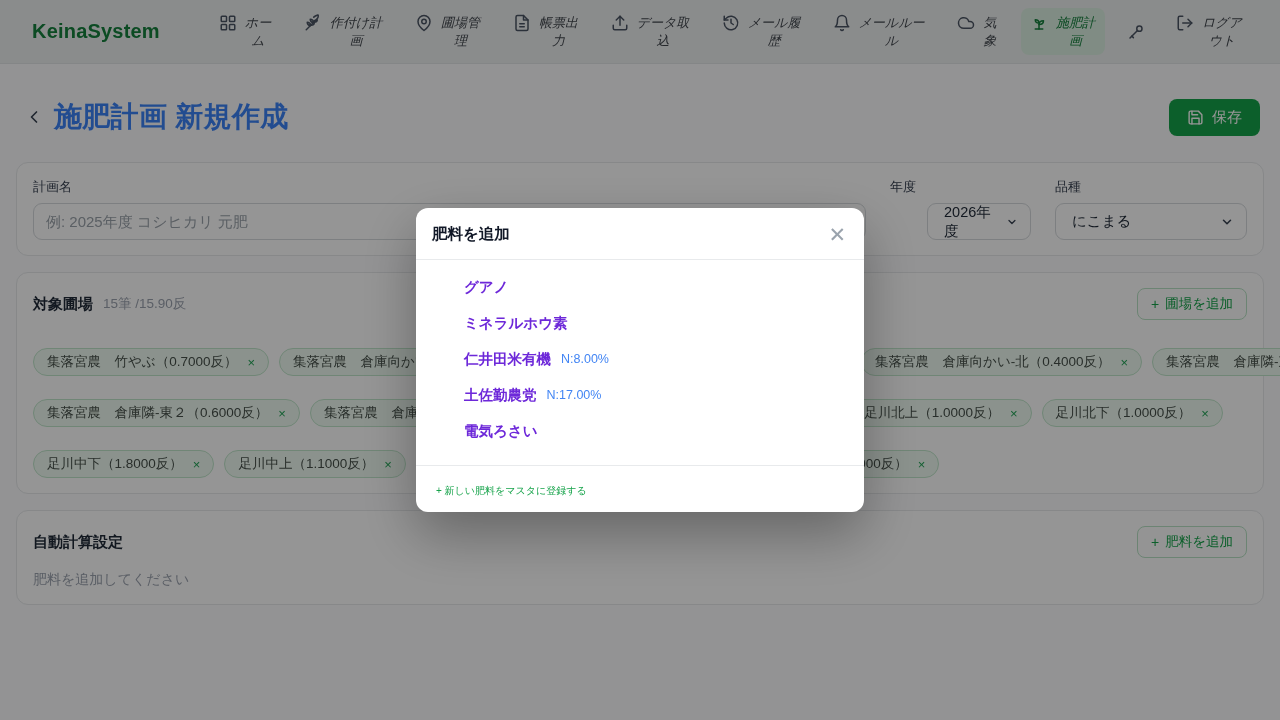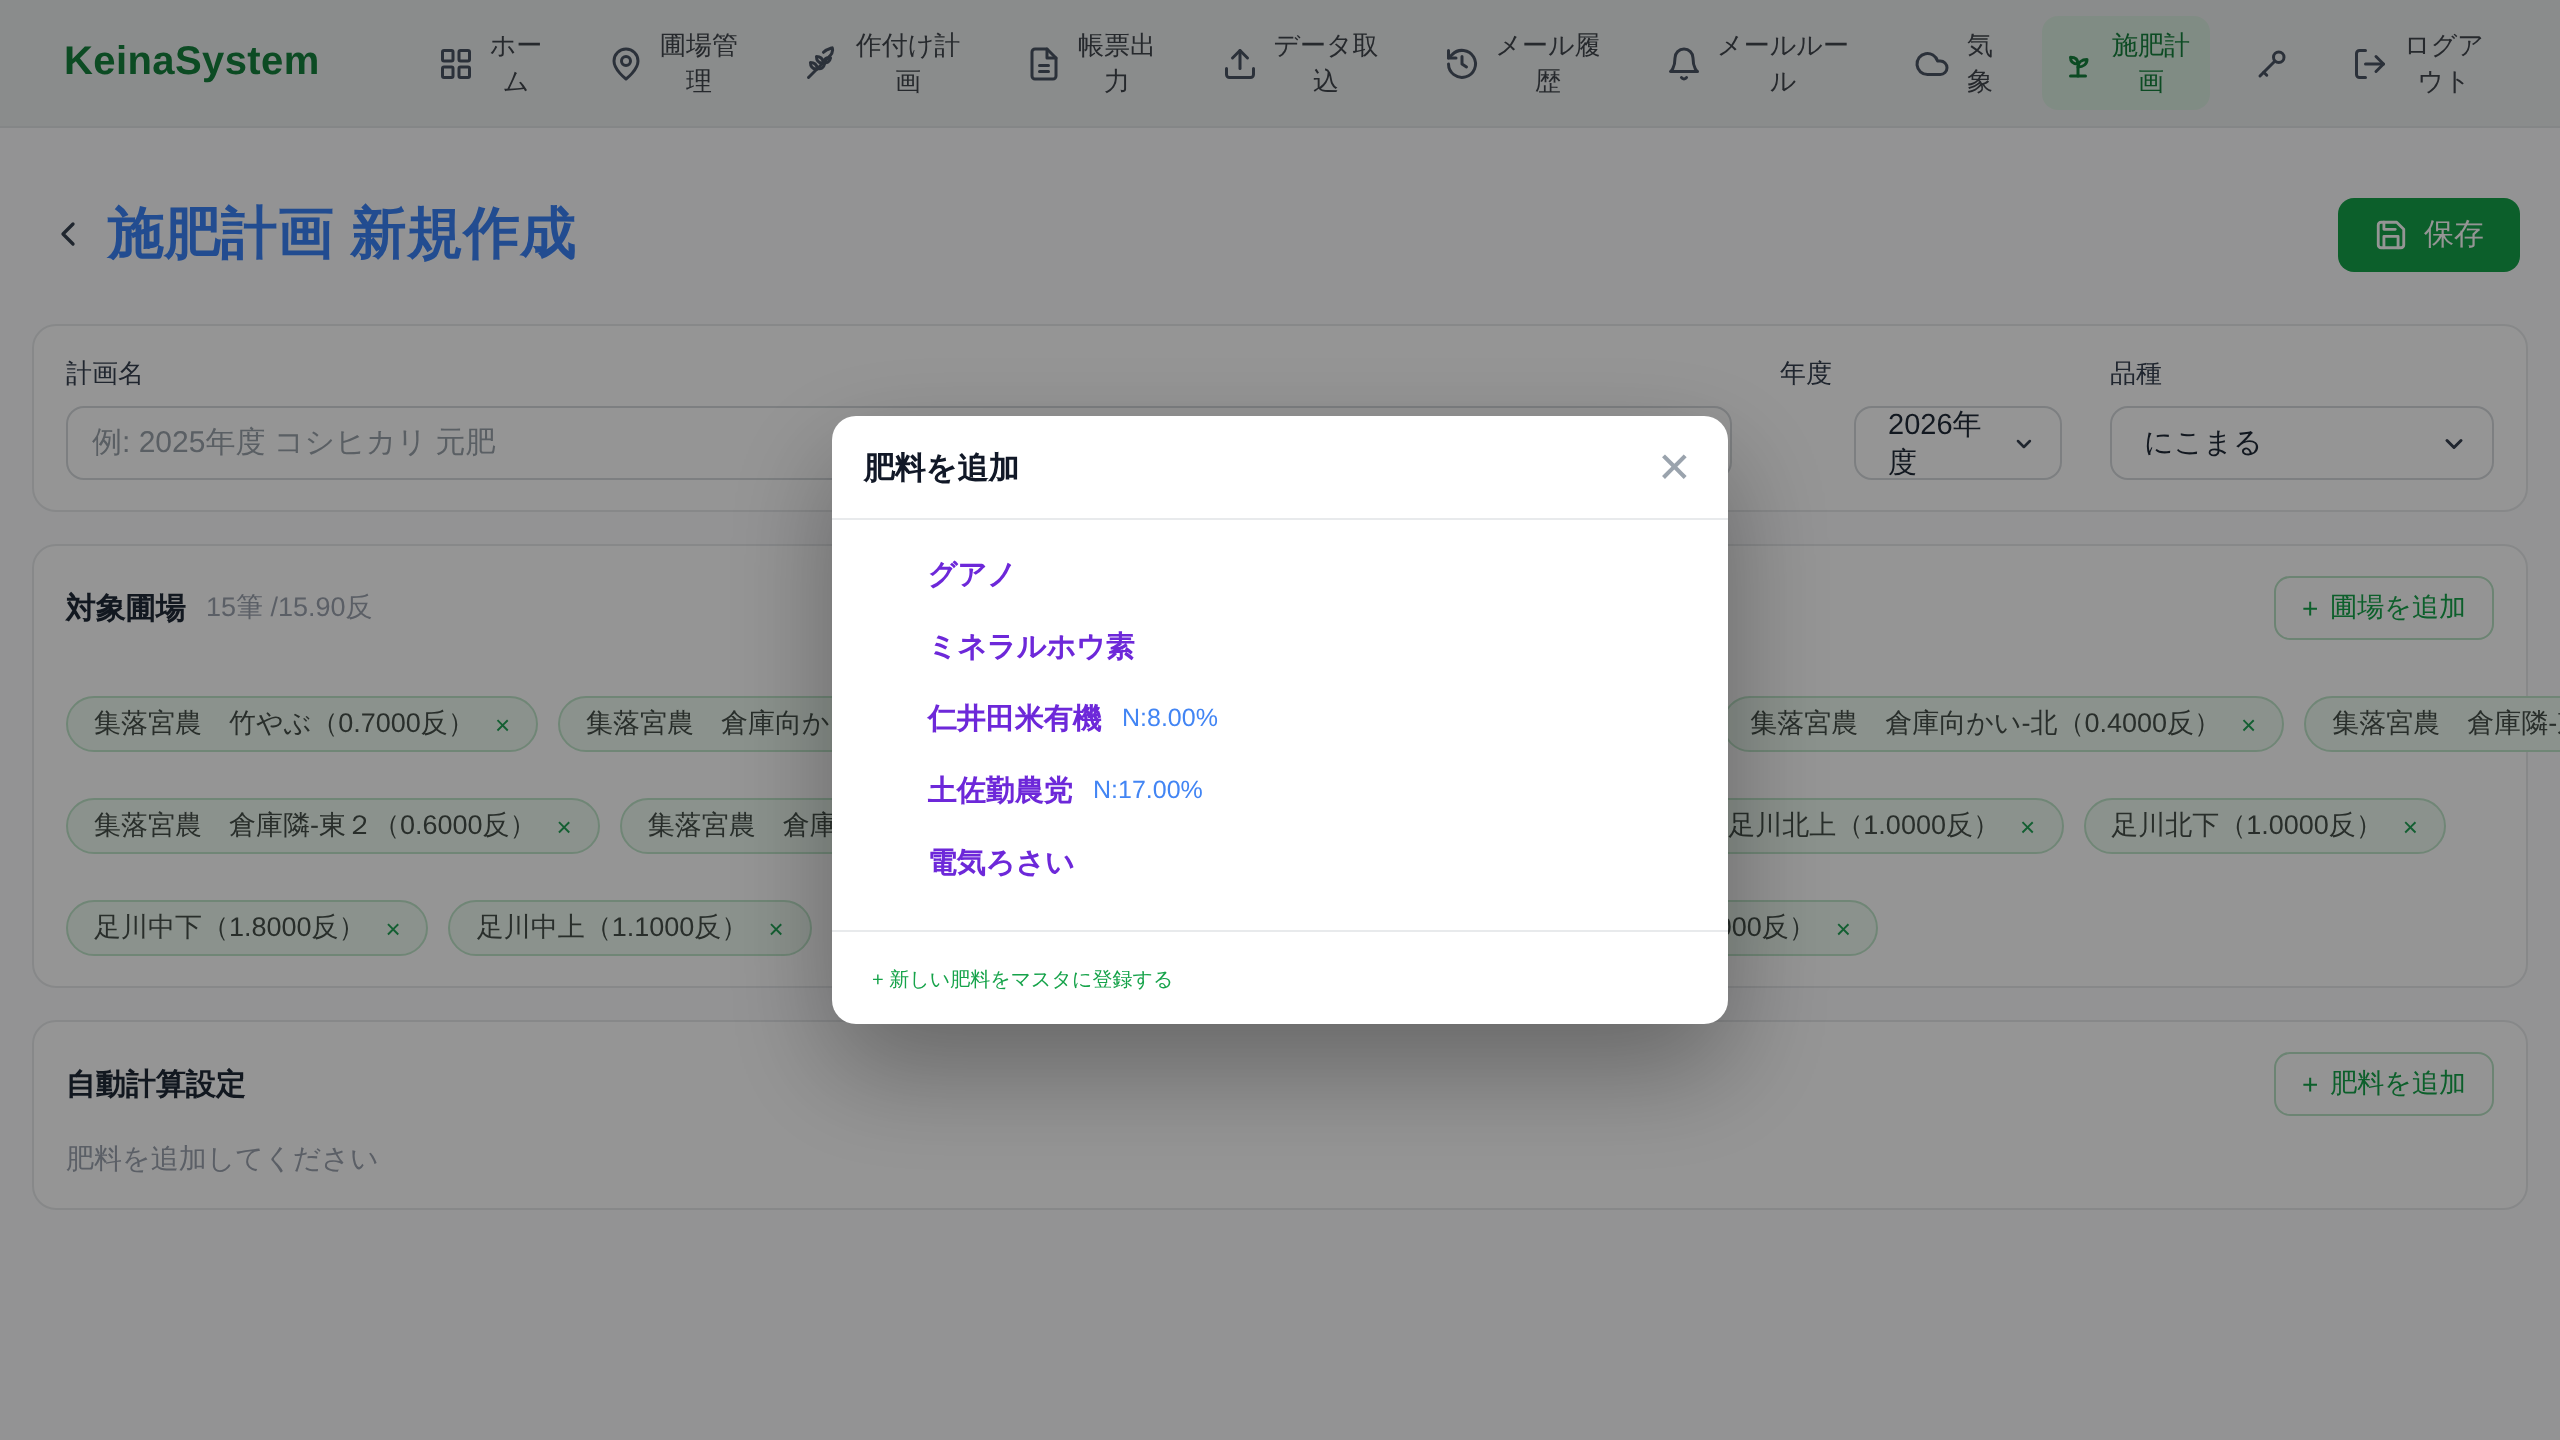--- a/index.html
+++ b/index.html
@@ -4,22 +4,22 @@
 <style>
   * { margin:0; padding:0; box-sizing:border-box; }
   html,body { width:1280px; height:720px; overflow:hidden; }
   body { font-family:"Liberation Sans","DejaVu Sans",sans-serif; background:#fbfcfd; color:#1f2937; }
 
   
   .topnav { height:64px; background:#edeff0; border-bottom:1px solid #e2e5e7;
             display:flex; align-items:center; padding:0 28px 0 32px; }
   .logo { font-size:20px; font-weight:bold; color:#15803d; letter-spacing:.2px; }
   .nav-items { margin-left:auto; display:flex; align-items:center; gap:14px; }
-  .nav-item { display:flex; align-items:center; gap:7px; padding:6px 9px; border-radius:8px;
-              cursor:pointer; color:#41474d; }
+  .nav-item { display:flex; gap:7px; padding:6px 9px; border-radius:8px;
+              cursor:pointer; color:#41474d;font-style:italic; }
   .nav-item svg { width:18px; height:18px; stroke:#4b5563; flex:0 0 auto; }
   .nav-label { font-size:13px; line-height:1.35; text-align:center; display:inline-block; }
   .nav-item.active { background:#dcefe2; color:#15803d; }
   .nav-item.active svg { stroke:#15803d; }
   .icon-btn { padding:8px; border-radius:8px; cursor:pointer; display:flex; }
   .icon-btn svg { width:18px; height:18px; stroke:#4b5563; }
 
   
   main { padding:0 16px; }
   .page-head { display:flex; align-items:center; margin:34px 0 26px 0; padding:0 4px; }
@@ -97,36 +97,36 @@
           <rect x="3" y="3" width="7" height="7" rx="1"></rect>
           <rect x="14" y="3" width="7" height="7" rx="1"></rect>
           <rect x="3" y="14" width="7" height="7" rx="1"></rect>
           <rect x="14" y="14" width="7" height="7" rx="1"></rect>
         </svg>
       <span class="nav-label" style="width:28px">ホーム</span>
     </div>
 
     <div class="nav-item">
       <svg viewBox="0 0 24 24" fill="none" stroke-width="2" stroke-linecap="round" stroke-linejoin="round">
-          <path d="M20 10c0 6-8 12-8 12S4 16 4 10a8 8 0 0 1 16 0Z"></path>
-          <circle cx="12" cy="10" r="3"></circle>
-        </svg>
-      <span class="nav-label" style="width:41px">圃場管理</span>
-    </div>
-
-    <div class="nav-item">
-      <svg viewBox="0 0 24 24" fill="none" stroke-width="2" stroke-linecap="round" stroke-linejoin="round">
           <path d="M3 21 17 7"></path>
           <path d="M17 7c1.8-1.8 2.4-4 1.8-5.8C17 1.8 14.8 2.4 13 4.2"></path>
           <path d="M13 11c-.5-2.5-2.2-4-4.7-4 0 2.5 1.5 4.2 4 4.7"></path>
           <path d="M13 11c2.5.5 4.2-.5 4.7-3-2.5-.5-4.2.5-4.7 3Z"></path>
           <path d="M9 15c-.5-2.5-2.2-4-4.7-4 0 2.5 1.5 4.2 4 4.7"></path>
           <path d="M9 15c2.5.5 4.2-.5 4.7-3"></path>
         </svg>
       <span class="nav-label" style="width:54px">作付け計画</span>
+    </div>
+
+    <div class="nav-item">
+      <svg viewBox="0 0 24 24" fill="none" stroke-width="2" stroke-linecap="round" stroke-linejoin="round">
+          <path d="M20 10c0 6-8 12-8 12S4 16 4 10a8 8 0 0 1 16 0Z"></path>
+          <circle cx="12" cy="10" r="3"></circle>
+        </svg>
+      <span class="nav-label" style="width:41px">圃場管理</span>
     </div>
 
     <div class="nav-item">
       <svg viewBox="0 0 24 24" fill="none" stroke-width="2" stroke-linecap="round" stroke-linejoin="round">
           <path d="M14 2H6a2 2 0 0 0-2 2v16a2 2 0 0 0 2 2h12a2 2 0 0 0 2-2V8z"></path>
           <path d="M14 2v6h6"></path>
           <path d="M9 13h6"></path>
           <path d="M9 17h6"></path>
         </svg>
       <span class="nav-label" style="width:41px">帳票出力</span>

